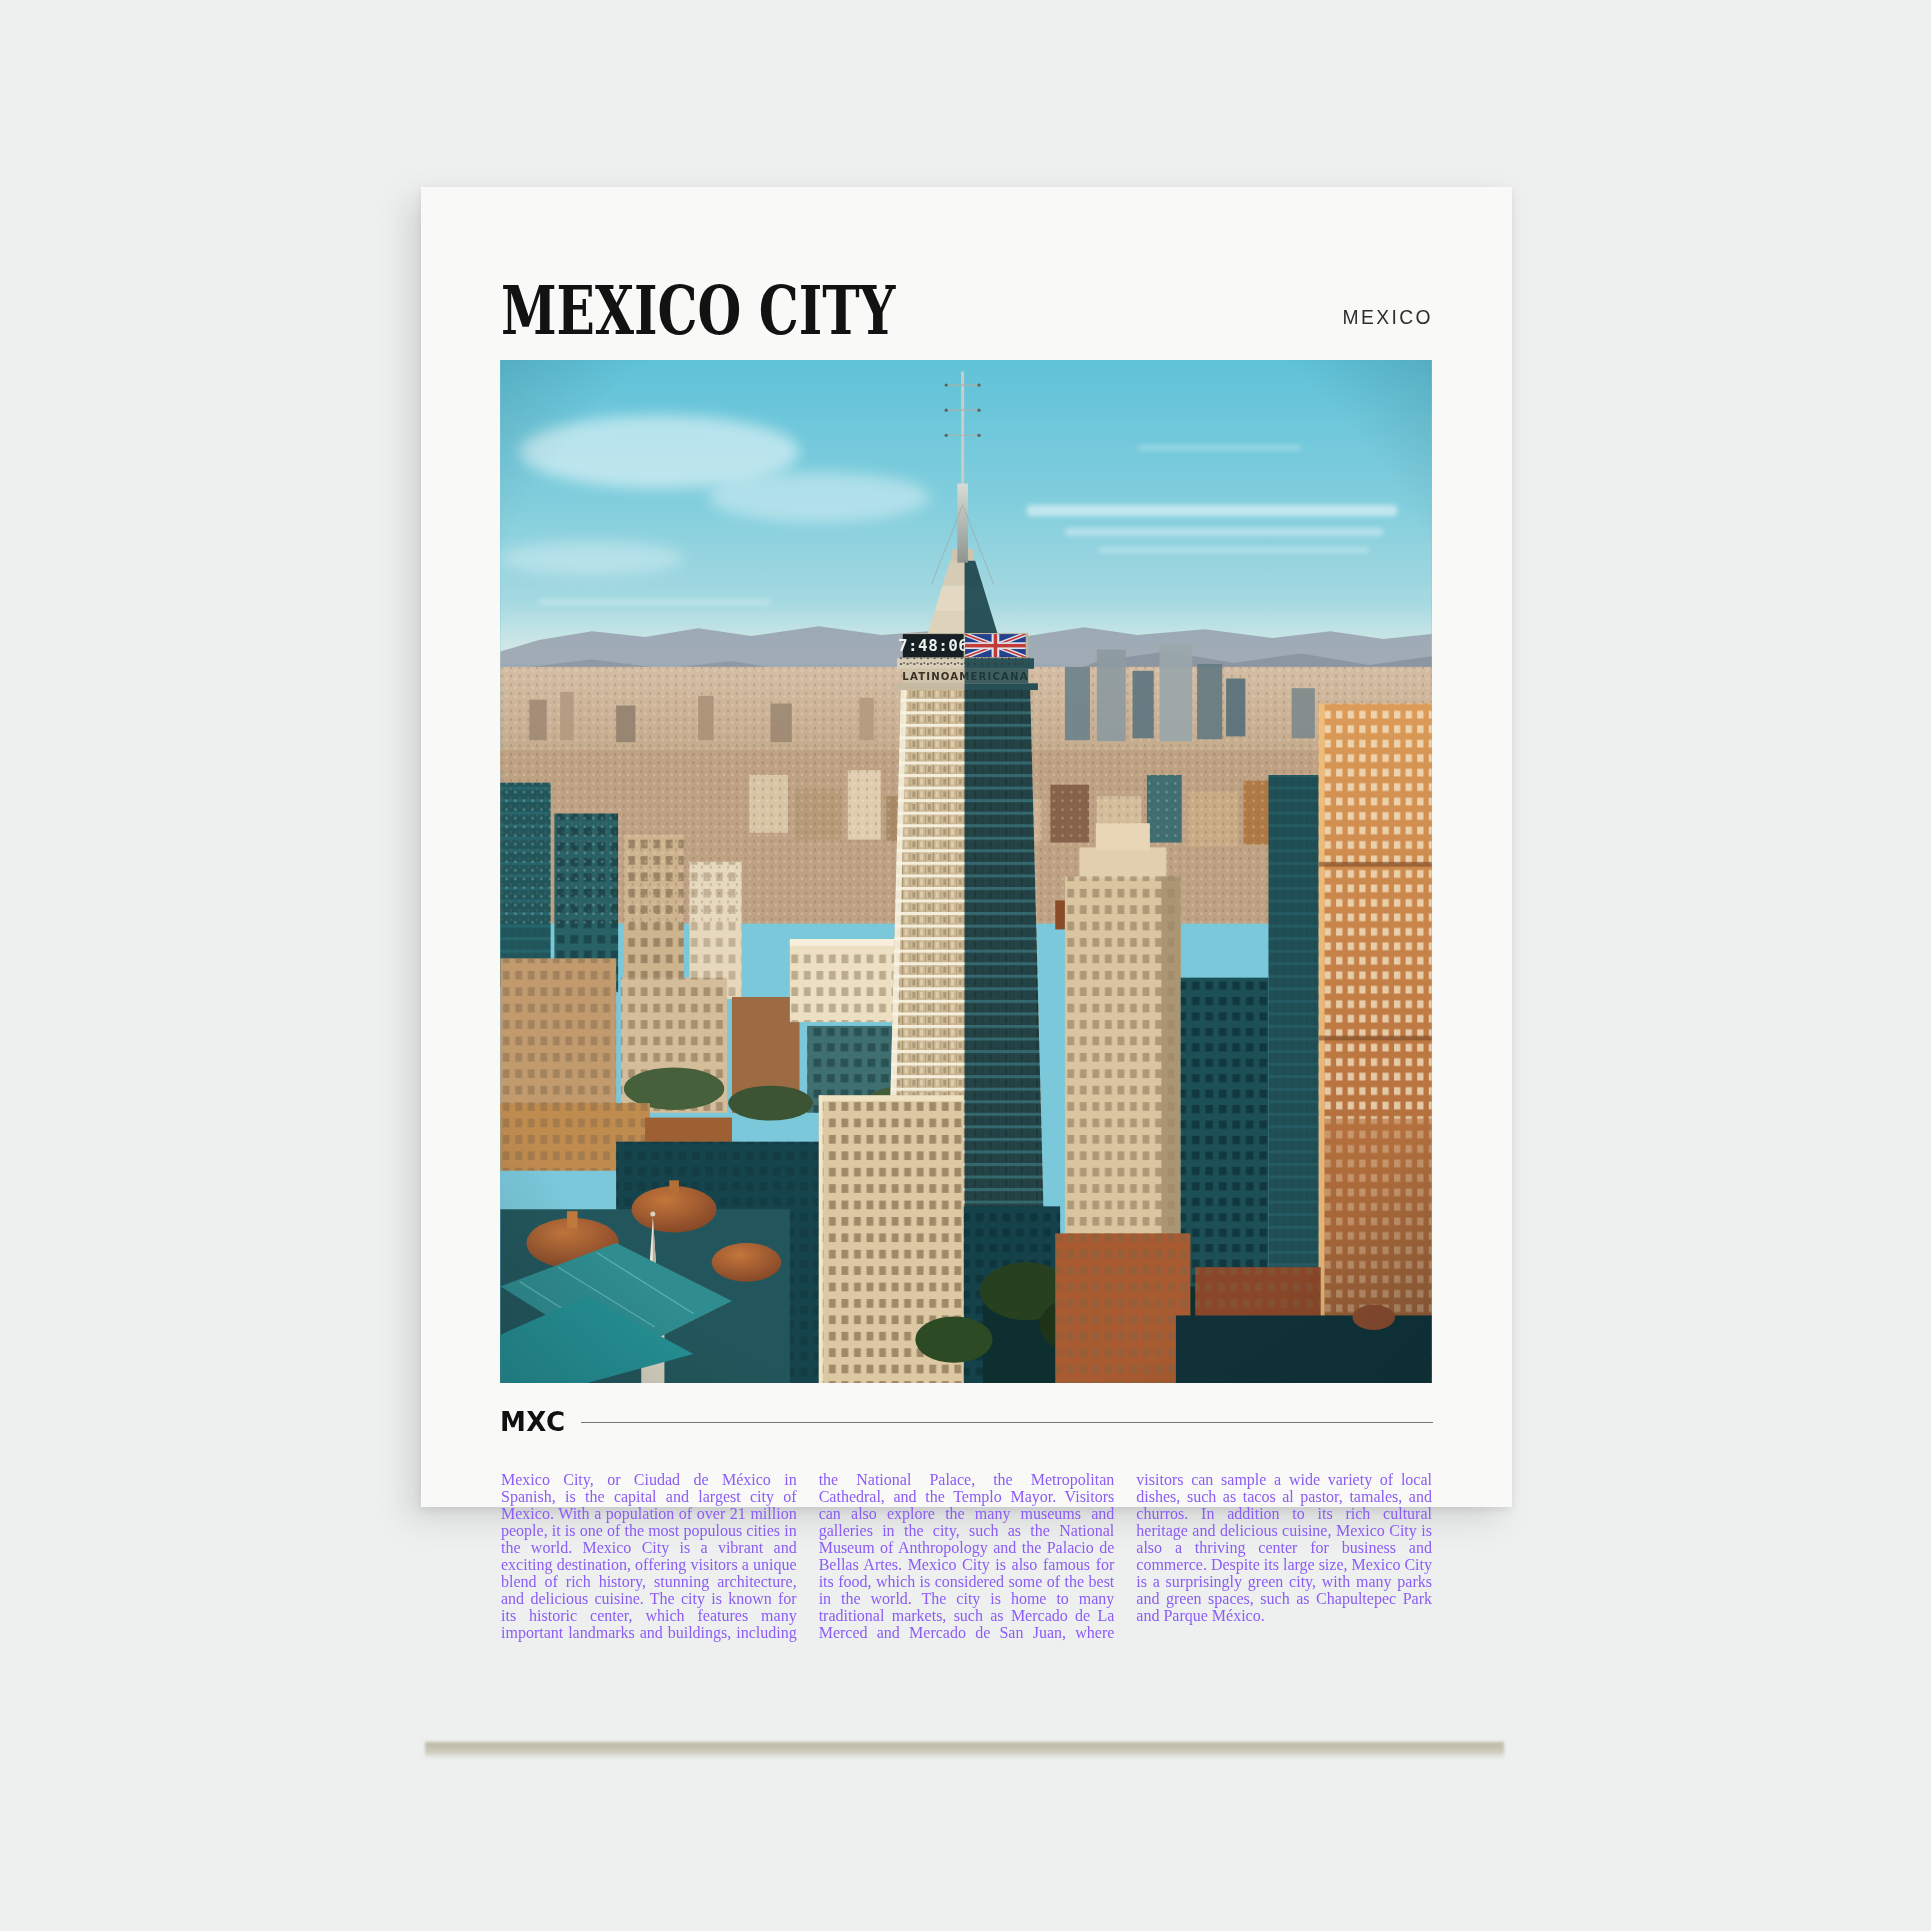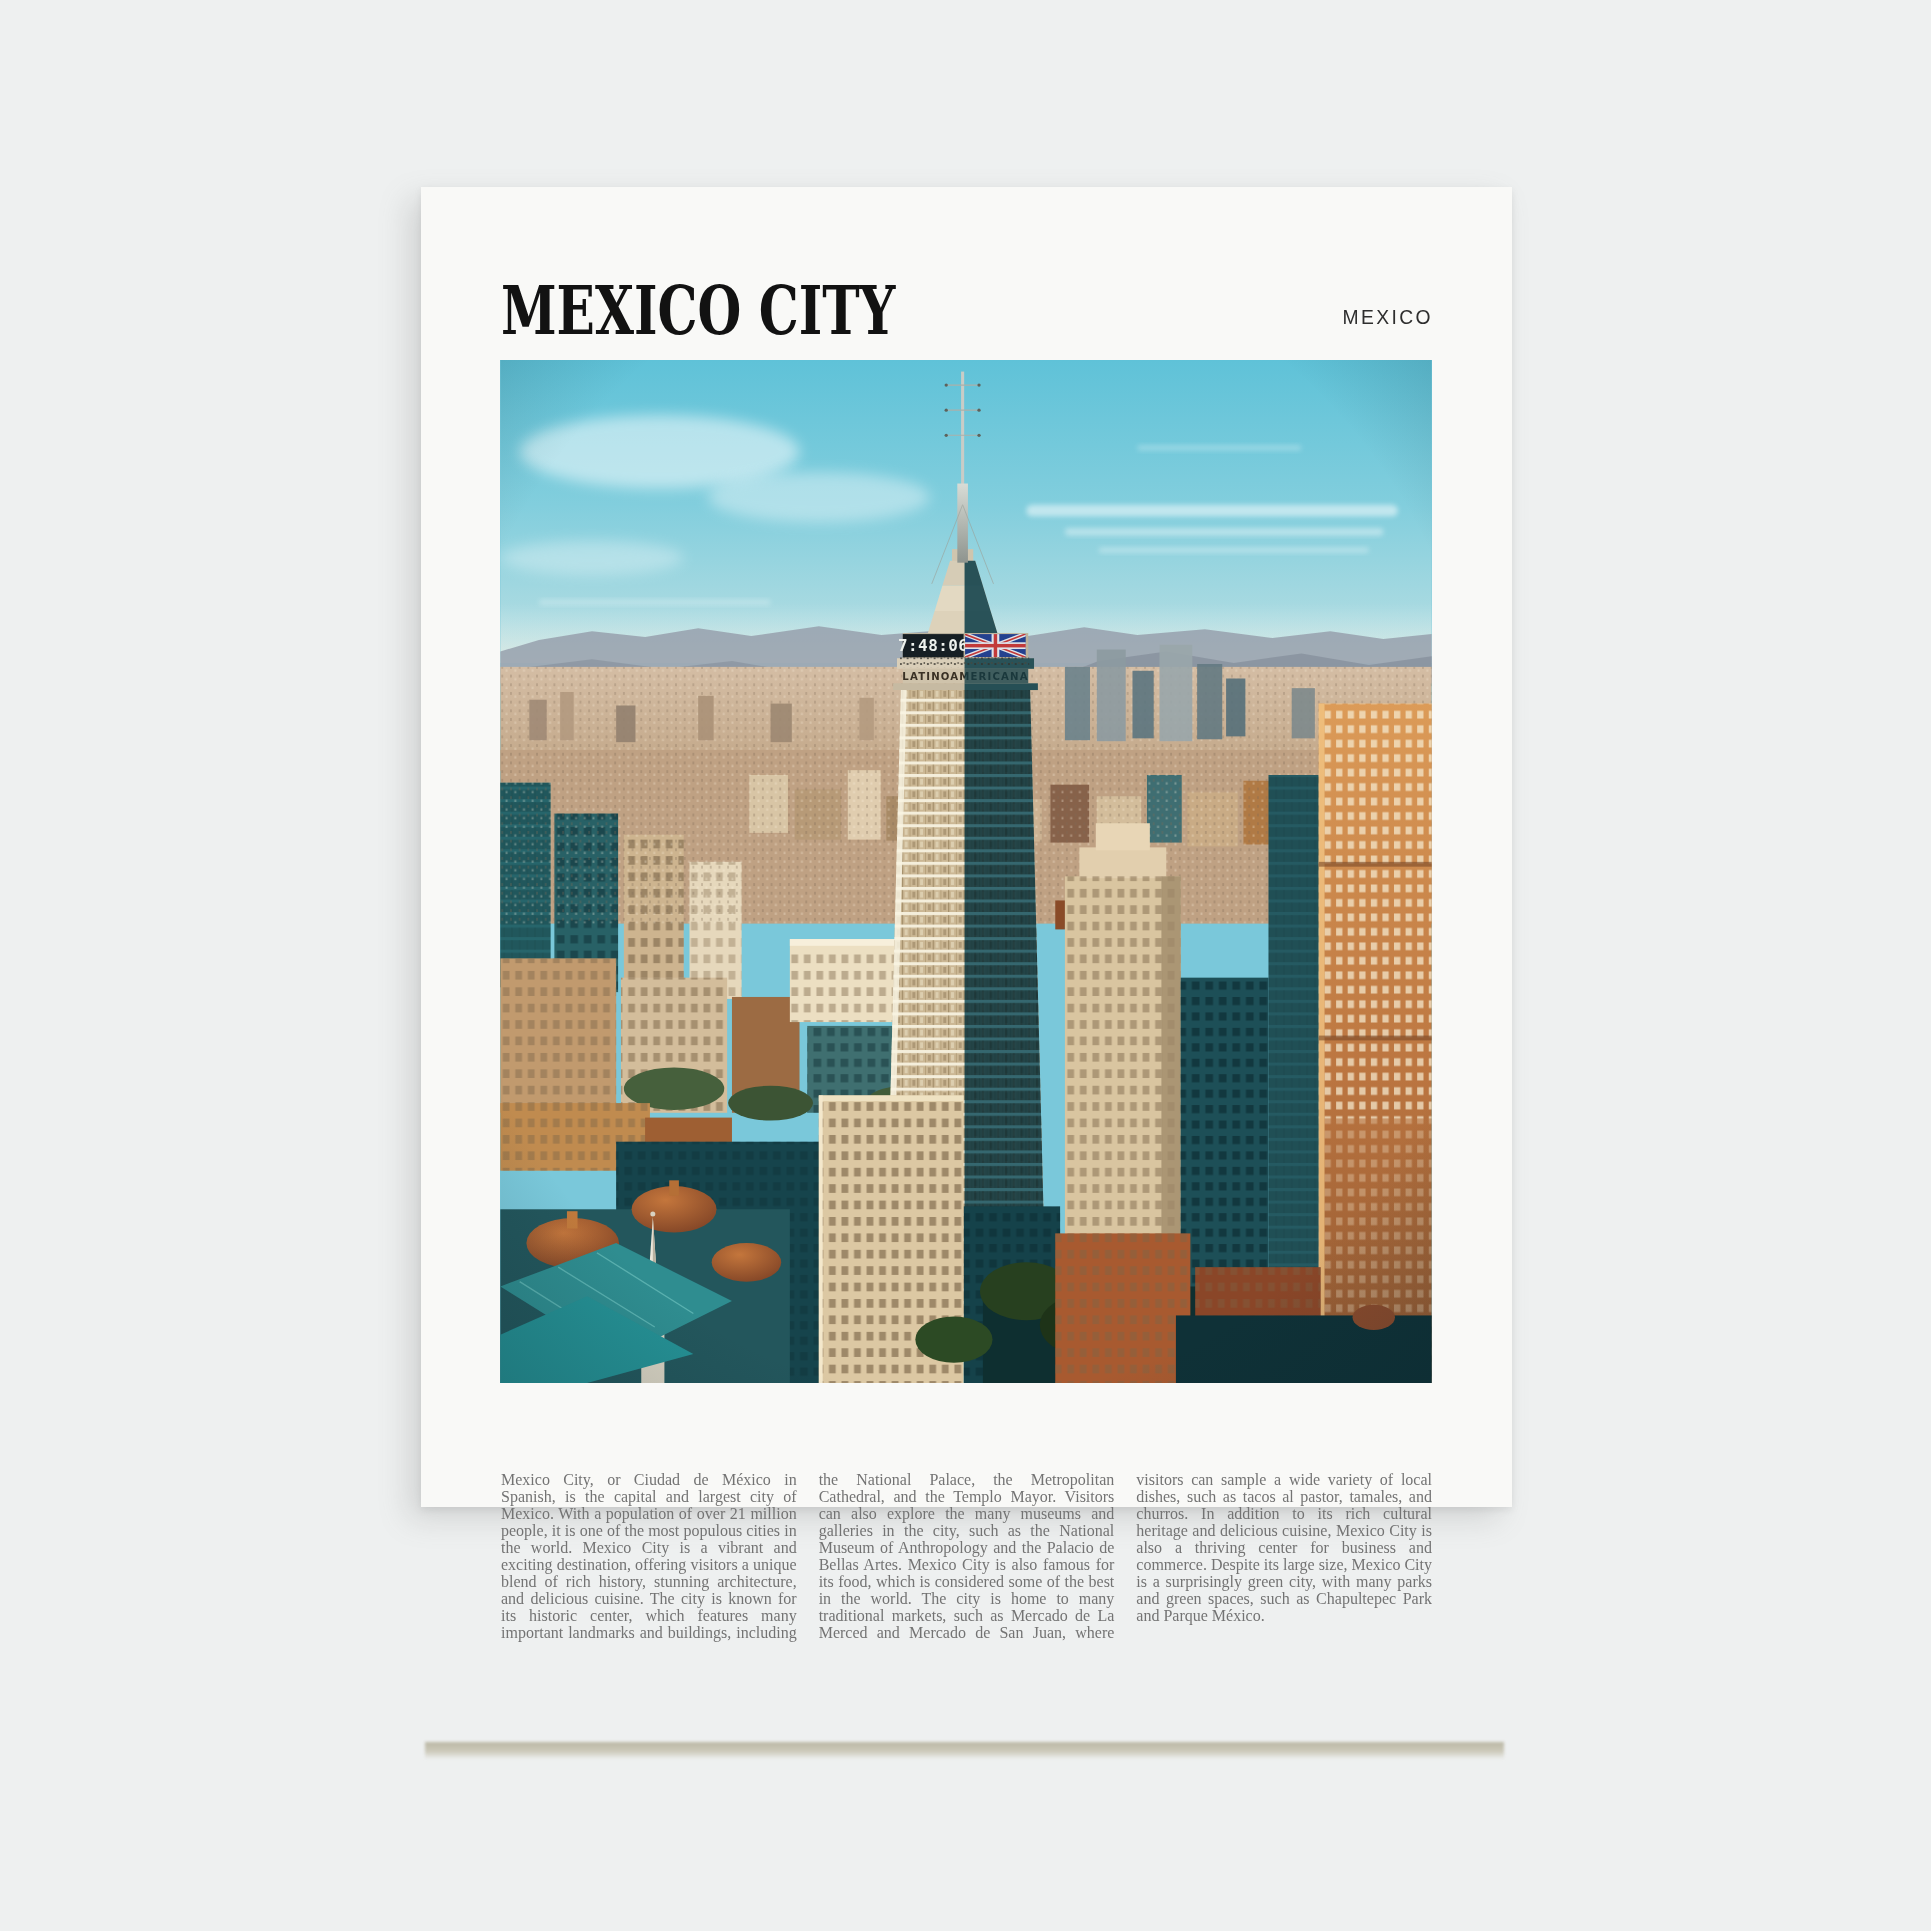--- a/index.html
+++ b/index.html
@@ -40,21 +40,21 @@
   }
   .code-label{
     font-family:"DejaVu Sans",sans-serif;font-weight:700;font-size:26px;
     letter-spacing:0.5px;color:#101010;line-height:1;
   }
   .code-rule{flex:1;height:1.9px;background:#757575;margin-top:1.9px;}
   .body-text{
     position:absolute;left:80px;top:1284px;width:931px;
     column-count:3;column-gap:22px;
     font-family:"Liberation Serif",serif;font-size:16px;line-height:17px;
-    text-align:justify;color:#737373;
+    text-align:justify;color:#8b5cf6;
   }
 </style>
 </head>
 <body>
 
 <div class="paper-edge"></div>
 
 <div class="poster">
 
   <div class="poster-title">MEXICO CITY</div>
@@ -323,17 +323,21 @@
         <rect x="720" y="940" width="130" height="120" fill="#8a4628"></rect>
         <rect x="720" y="940" width="130" height="120" fill="url(#grid)" opacity=".4"></rect>
         <rect x="700" y="990" width="265" height="70" fill="#0f3137"></rect>
         <ellipse cx="905" cy="992" rx="22" ry="13" fill="#8a4a2c"></ellipse>
       </g>
 
       <rect x="0" y="0" width="965" height="1060" fill="url(#vign)"></rect>
     </svg>
   </div>
 
+  <div class="code-row">
+    <span class="code-label">MXC</span>
+    <span class="code-rule"></span>
+  </div>
 
   <div class="body-text">Mexico City, or Ciudad de México in Spanish, is the capital and largest city of Mexico. With a population of over 21 million people, it is one of the most populous cities in the world. Mexico City is a vibrant and exciting destination, offering visitors a unique blend of rich history, stunning architecture, and delicious cuisine. The city is known for its historic center, which features many important landmarks and buildings, including the National Palace, the Metropolitan Cathedral, and the Templo Mayor. Visitors can also explore the many museums and galleries in the city, such as the National Museum of Anthropology and the Palacio de Bellas Artes. Mexico City is also famous for its food, which is considered some of the best in the world. The city is home to many traditional markets, such as Mercado de La Merced and Mercado de San Juan, where visitors can sample a wide variety of local dishes, such as tacos al pastor, tamales, and churros. In addition to its rich cultural heritage and delicious cuisine, Mexico City is also a thriving center for business and commerce. Despite its large size, Mexico City is a surprisingly green city, with many parks and green spaces, such as Chapultepec Park and Parque México.</div>
 
 </div>
 
 
 </body></html>

